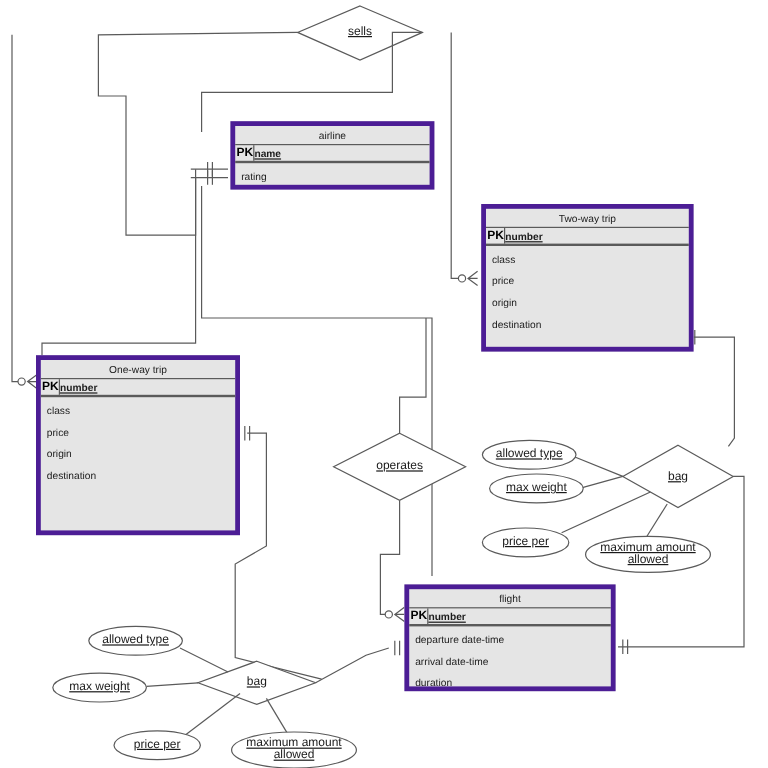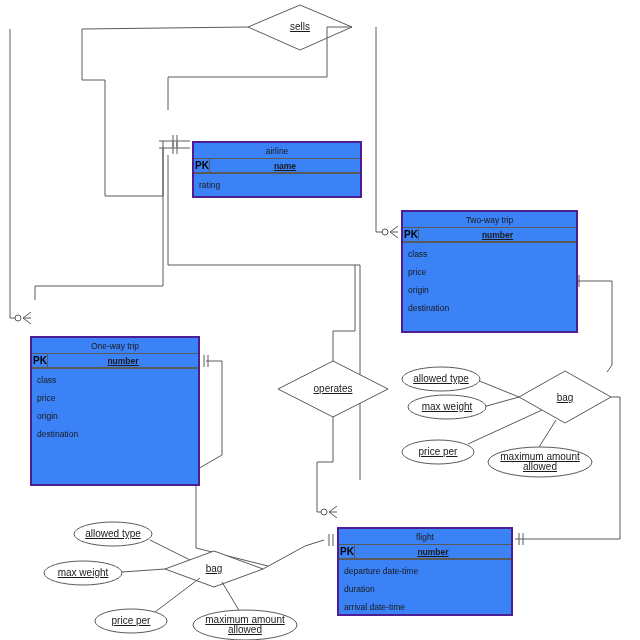--- a/index.html
+++ b/index.html
@@ -16,25 +16,24 @@
     overflow: hidden;
   }
   svg#wires {
     position: absolute;
     left: 0; top: 0;
     width: 640px;
     height: 640px;
   }
   .entity {
     position: absolute;
-    border: 2px solid #4c1d95;
-    background: #3b82f6;
+    border: 4px solid #4c1d95;
+    background: #e5e5e5;
     box-sizing: border-box;
     z-index: 5;
-    margin-top: 40px;
   }
   .ent-title {
     height: 16px;
     line-height: 16px;
     text-align: center;
     font-size: 8.5px;
     color: #1a1a1a;
     border-bottom: 1px solid #5a5a5a;
     box-sizing: border-box;
   }
@@ -49,21 +48,20 @@
     border-right: 1px solid #5a5a5a;
     box-sizing: border-box;
     font-size: 10px;
     font-weight: bold;
     line-height: 14px;
     padding-left: 1px;
     color: #000;
   }
   .pk-name {
     flex: 1;
-    text-align: center;
     font-size: 8.5px;
     font-weight: bold;
     text-decoration: underline;
     line-height: 14px;
     color: #1a1a1a;
   }
   .ent-body {
     display: flex;
     box-sizing: border-box;
     flex-direction: column;
@@ -256,22 +254,22 @@
   <div class="entity" style="left:337px; top:487px; width:176px; height:89px;">
     <div class="ent-title">flight</div>
     <div class="ent-pkrow">
       <div class="pk-cell">PK</div>
       <div class="pk-name">number</div>
     </div>
     <div class="ent-body" style="height:56px;">
       <div class="body-gutter"></div>
       <div class="body-attrs">
         <div class="attr">departure date-time</div>
+        <div class="attr">arrival date-time</div>
         <div class="attr">duration</div>
-        <div class="attr">arrival date-time</div>
       </div>
     </div>
   </div>
 
   <div class="diamond-label" style="left:270px; top:22px; width:60px;">sells</div>
   <div class="diamond-label" style="left:303px; top:384px; width:60px;">operates</div>
   <div class="diamond-label" style="left:545px; top:393px; width:40px;">bag</div>
   <div class="diamond-label" style="left:194px; top:564px; width:40px;">bag</div>
 
   <div class="ellipse-label" style="left:401px; top:374px; width:80px;">allowed type</div>

